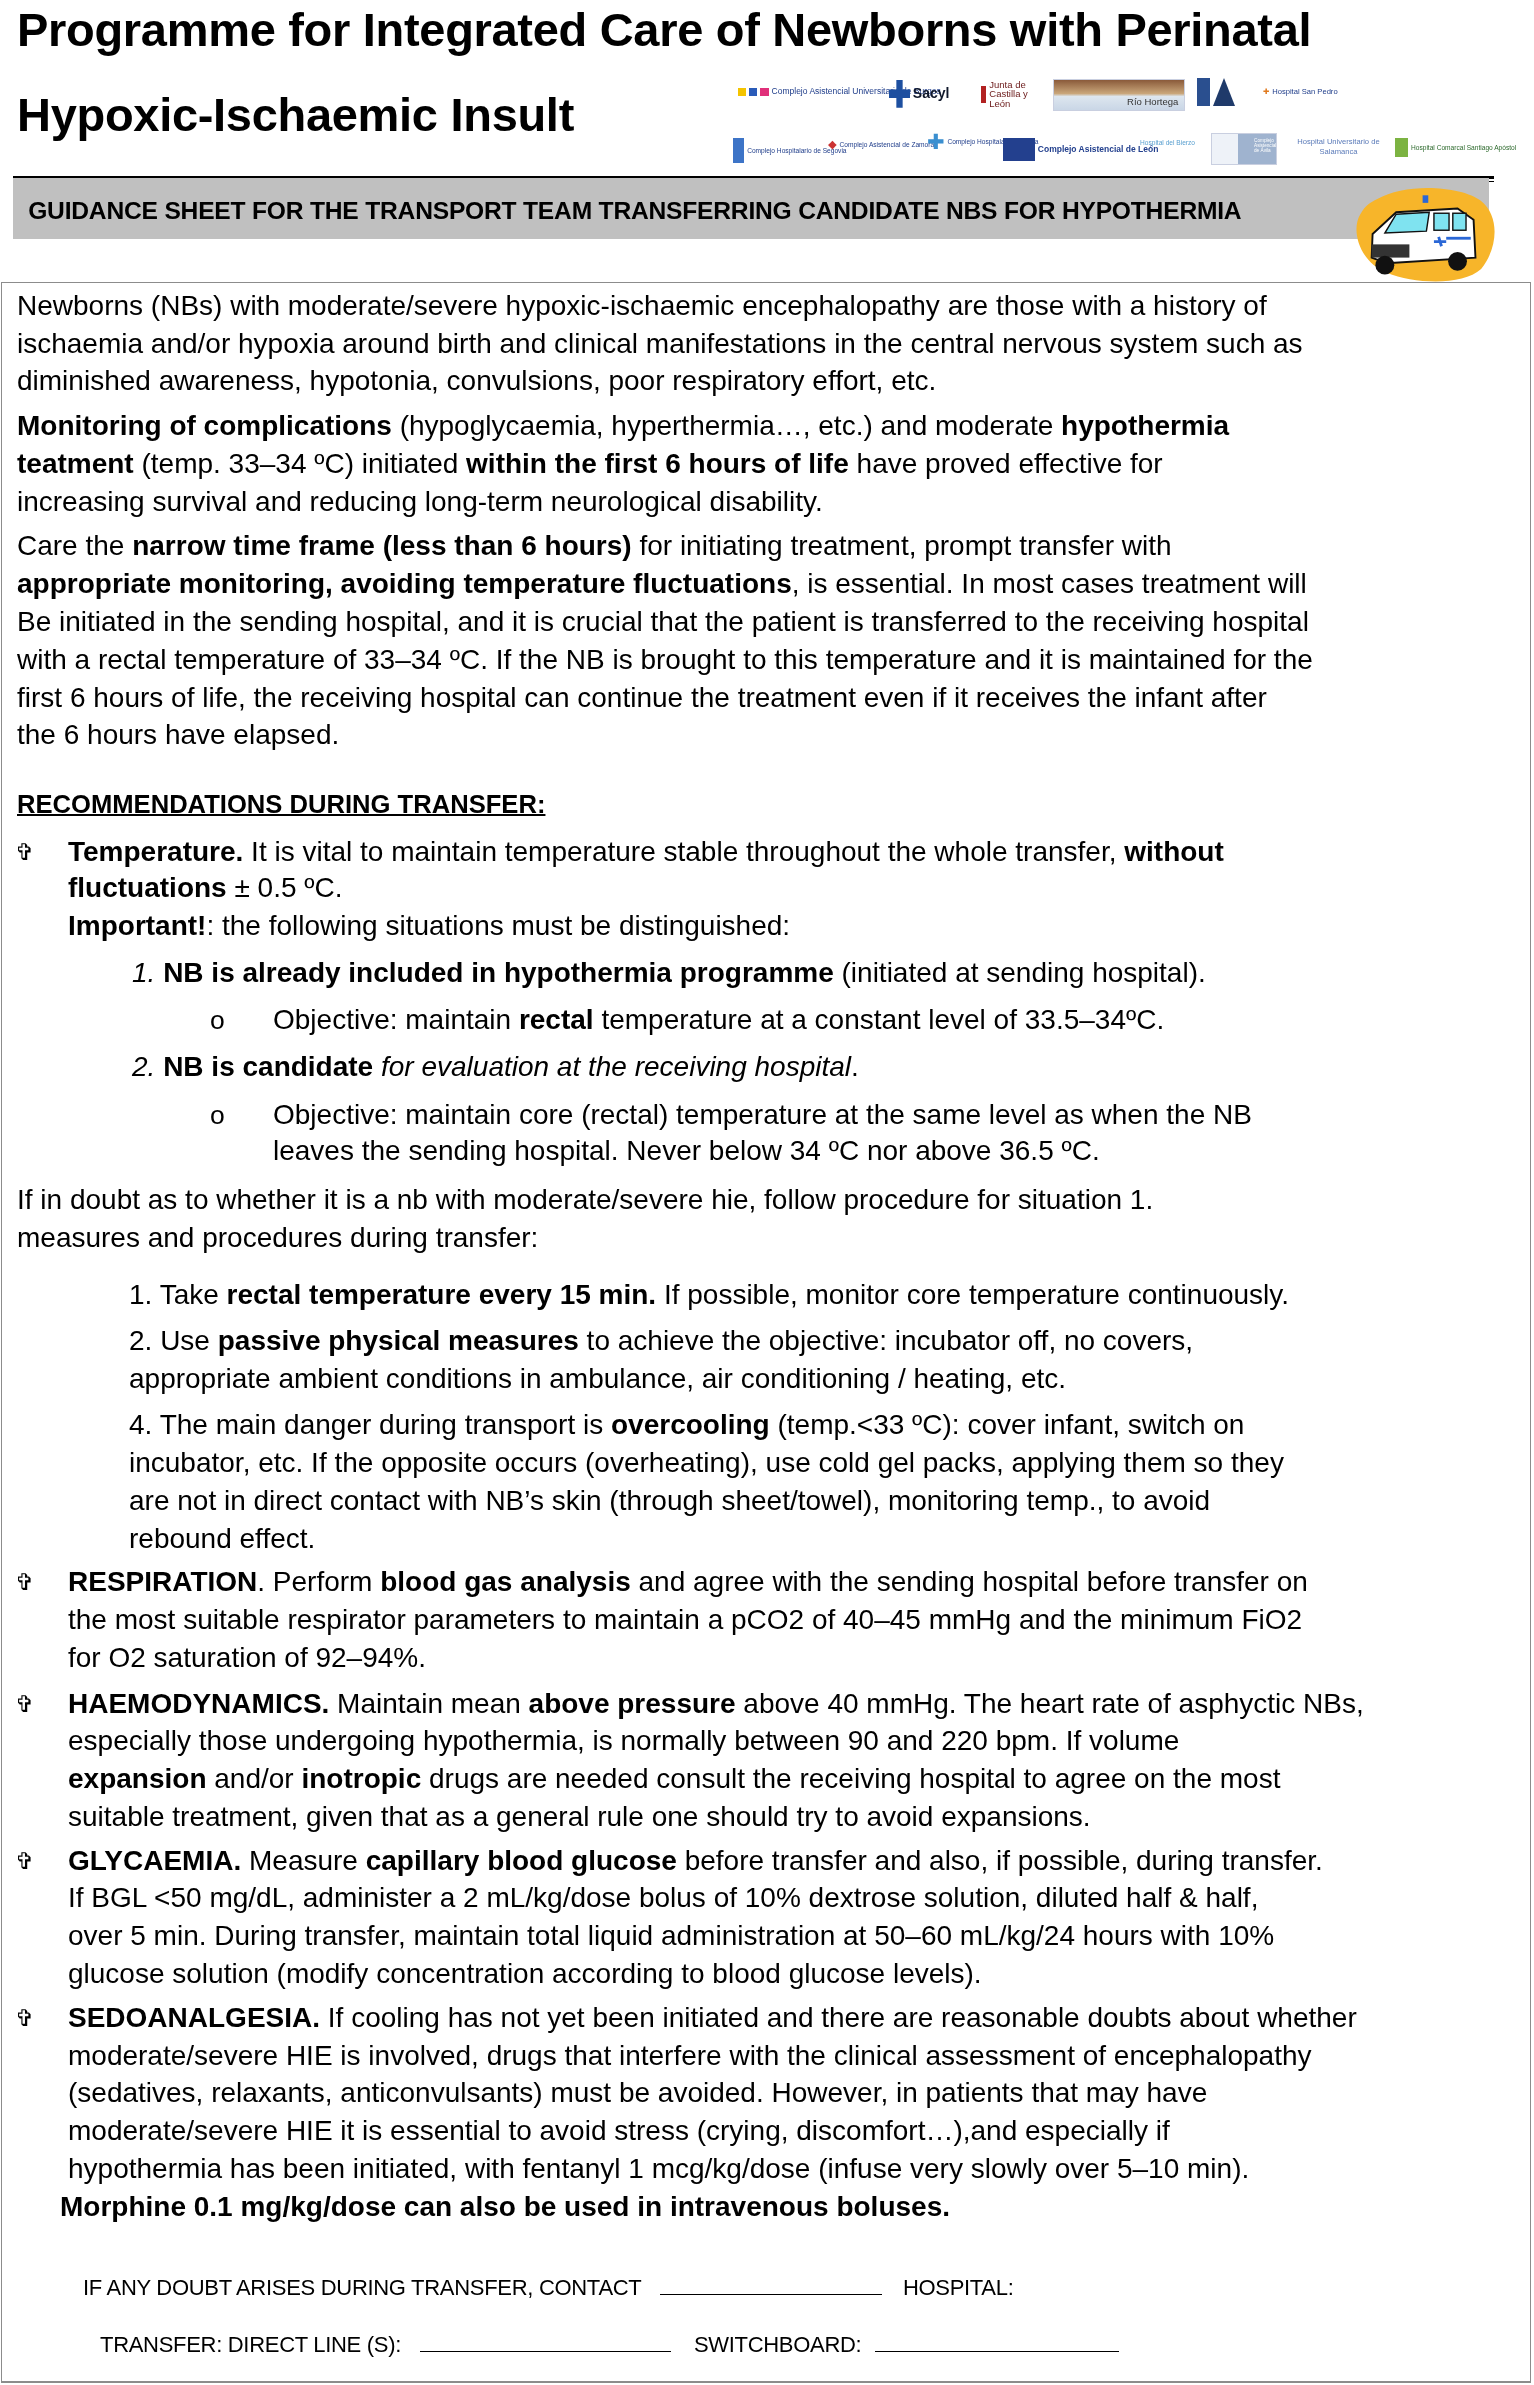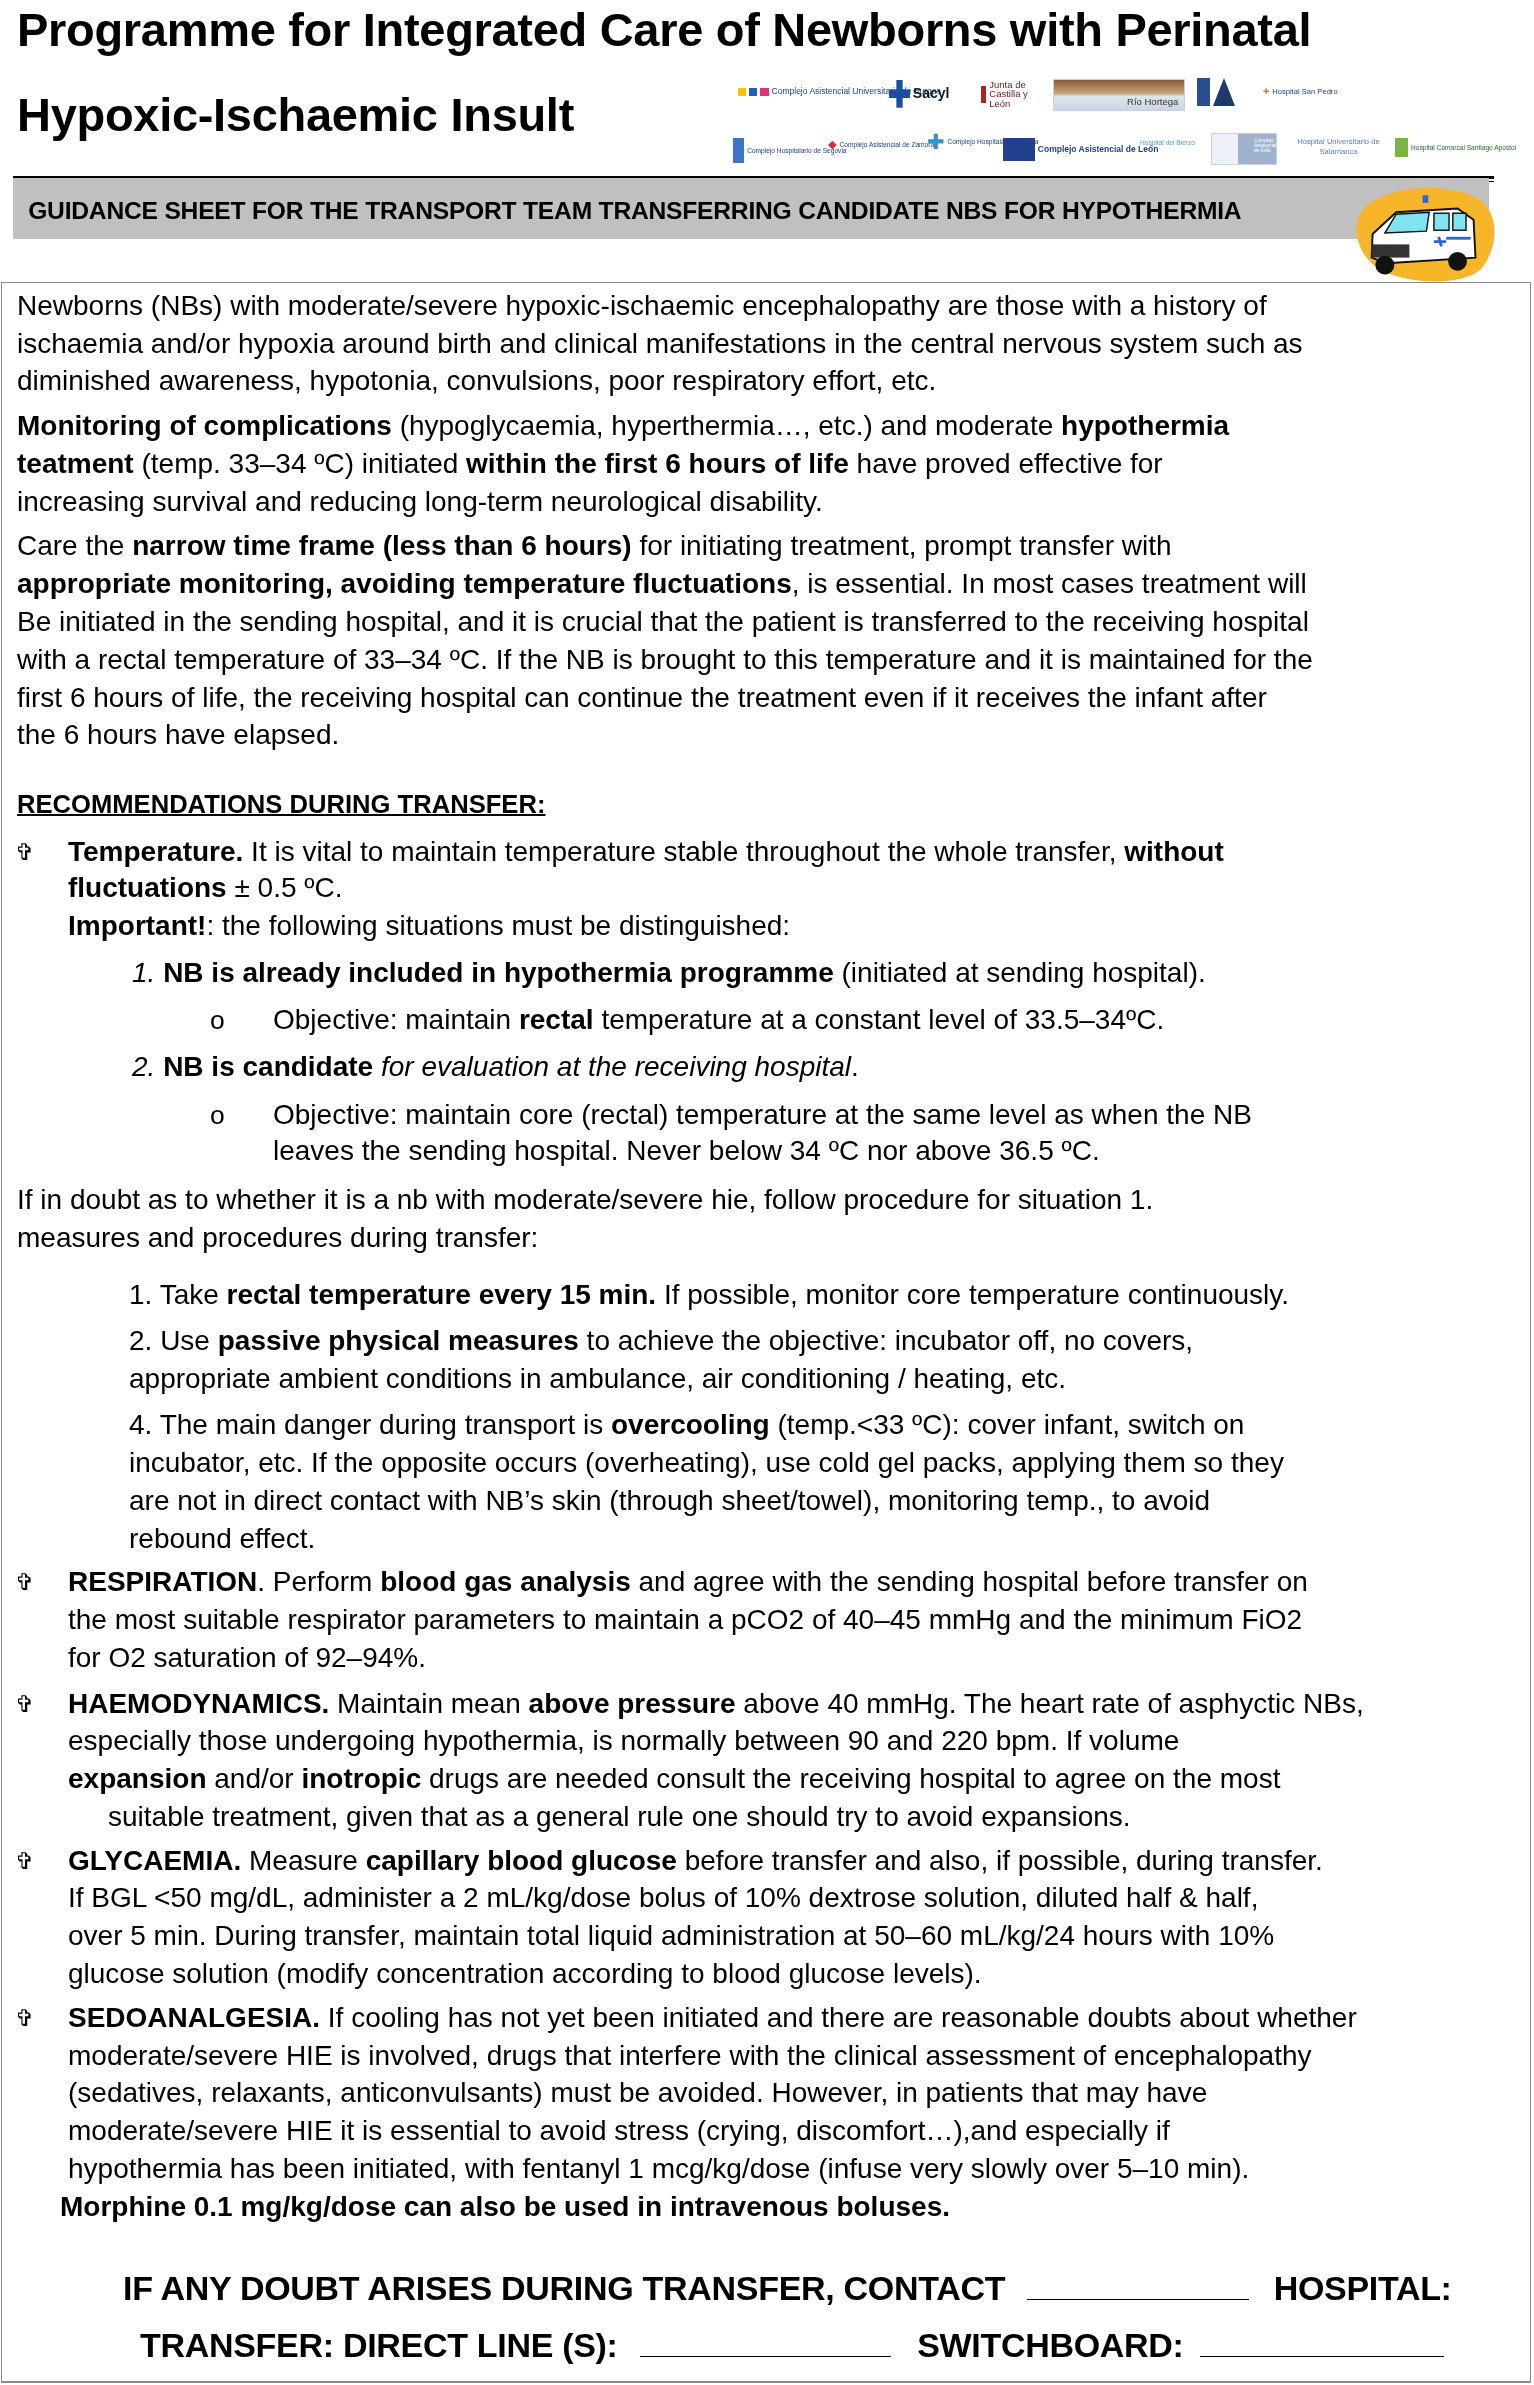--- a/index.html
+++ b/index.html
@@ -28,21 +28,21 @@
 
   .p { position: absolute; left: 17px; font-size: 28px; line-height: 38px; white-space: nowrap; }
   .b { font-weight: bold; }
   .i { font-style: italic; }
   .u { text-decoration: underline; text-decoration-thickness: 1.9px; }
 
   .bullet { position: absolute; left: 15px; font-size: 23px; line-height: 38px; }
   .sub-o { position: absolute; font-size: 26.5px; line-height: 38px; }
 
   .blank { display: inline-block; border-bottom: 1.9px solid #000; height: 23px; vertical-align: baseline; }
-  .footer-line { position: absolute; font-weight: bold; font-size: 34px; line-height: 38px; white-space: nowrap; letter-spacing: -0.3px; margin-left: 40px; }
+  .footer-line { position: absolute; font-weight: normal; font-size: 22px; line-height: 38px; white-space: nowrap; letter-spacing: -0.3px; }
 </style>
 </head>
 <body>
 
 <div class="title l1">Programme for Integrated Care of Newborns with Perinatal</div>
 <div class="title l2">Hypoxic-Ischaemic Insult</div>
 
 <div class="logos">
   <div class="logo" style="left:4.7px;top:11.4px;">
     <span class="sq" style="background:#f4c400"></span>
@@ -200,21 +200,21 @@
 <div class="p" style="top:1639px;left:68px;">for O2 saturation of 92–94%.</div>
 
 <div class="bullet" style="top:1685px;">✞</div>
 <div class="p" style="top:1685px;left:68px;">
   <span class="b">HAEMODYNAMICS.</span><span> Maintain mean </span><span class="b">above pressure</span><span> above 40 mmHg. The heart rate of asphyctic NBs,</span>
 </div>
 <div class="p" style="top:1722px;left:68px;">especially  those  undergoing  hypothermia,  is  normally  between  90  and  220  bpm.  If  volume</div>
 <div class="p" style="top:1760px;left:68px;">
   <span class="b">expansion</span><span> and/or </span><span class="b">inotropic</span><span> drugs are needed consult the receiving hospital to agree on the most</span>
 </div>
-<div class="p" style="top:1798px;left:68px;margin-left:40px;">suitable treatment, given that as a general rule one should try to avoid expansions.</div>
+<div class="p" style="top:1798px;left:68px;">suitable treatment, given that as a general rule one should try to avoid expansions.</div>
 
 <div class="bullet" style="top:1842px;">✞</div>
 <div class="p" style="top:1842px;left:68px;">
   <span class="b">GLYCAEMIA.</span><span> Measure </span><span class="b">capillary blood glucose</span><span> before transfer and also, if possible, during transfer.</span>
 </div>
 <div class="p" style="top:1879px;left:68px;">If BGL &lt;50 mg/dL, administer a 2 mL/kg/dose bolus of 10% dextrose solution, diluted half &amp; half,</div>
 <div class="p" style="top:1917px;left:68px;">over 5 min. During transfer, maintain total liquid administration at 50–60 mL/kg/24 hours with 10%</div>
 <div class="p" style="top:1955px;left:68px;">glucose solution (modify concentration according to blood glucose levels).</div>
 
 <div class="bullet" style="top:1999px;">✞</div>

